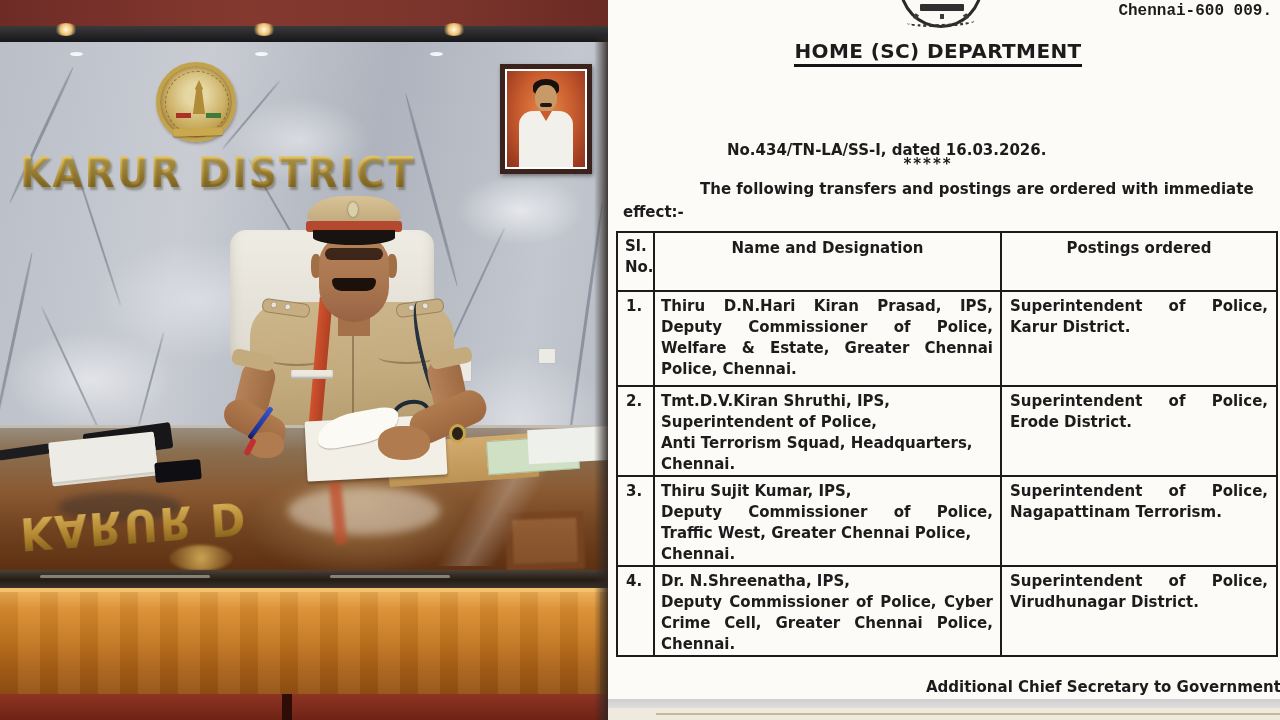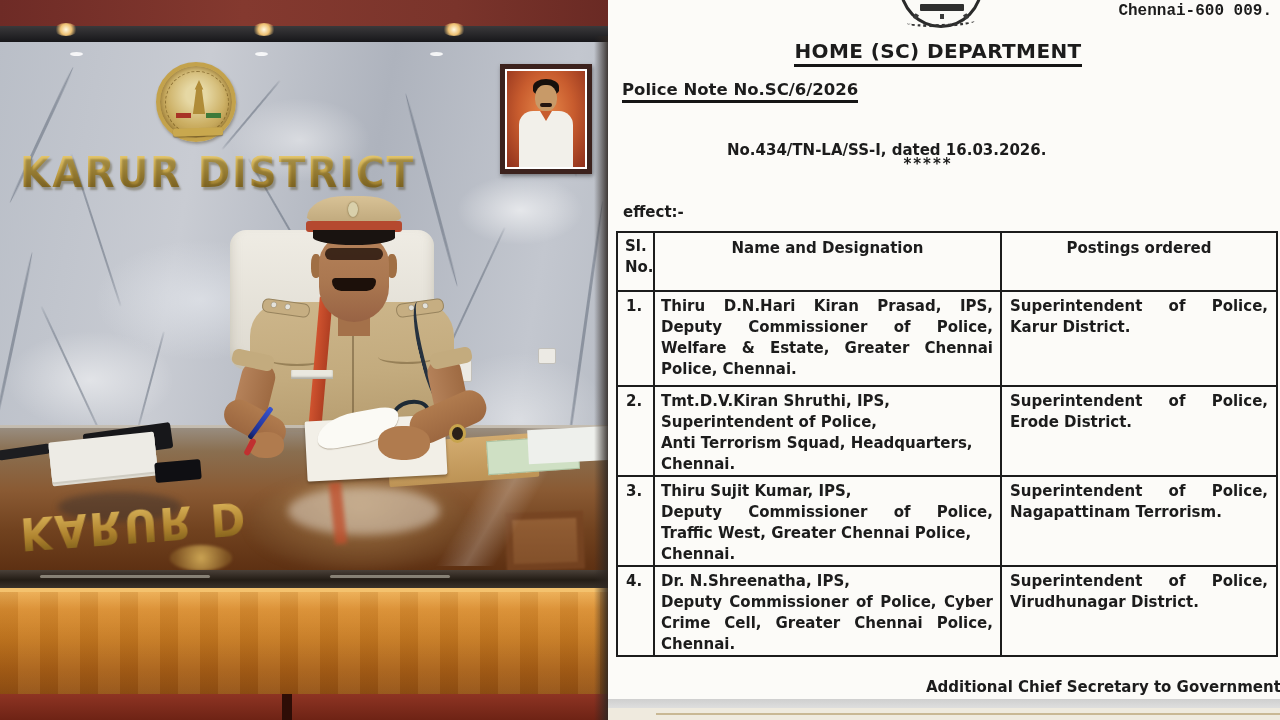--- a/index.html
+++ b/index.html
@@ -317,25 +317,25 @@
       <div class="seal-tick" style="left:62px;transform:rotate(-30deg);"></div>
     </div>
     <div class="seal-script"></div>
 
     <div class="chennai">Chennai-600 009.</div>
 
     <div class="dept-wrap">
       <span class="dept">HOME (SC) DEPARTMENT</span>
     </div>
 
-    <div class="note-no">Police Note No.SC/6/2026</div>
 
     <div class="ref2">No.434/TN-LA/SS-I, dated 16.03.2026.</div>
     <div class="stars">*****</div>
 
+    <div class="intro1">The following transfers and postings are ordered with immediate</div>
     <div class="intro2">effect:-</div>
 
     <table class="order">
       <colgroup>
           <col style="width:37px">
           <col style="width:347px">
           <col style="width:276px">
         </colgroup>
       <tbody>
           <tr style="height:59px">

